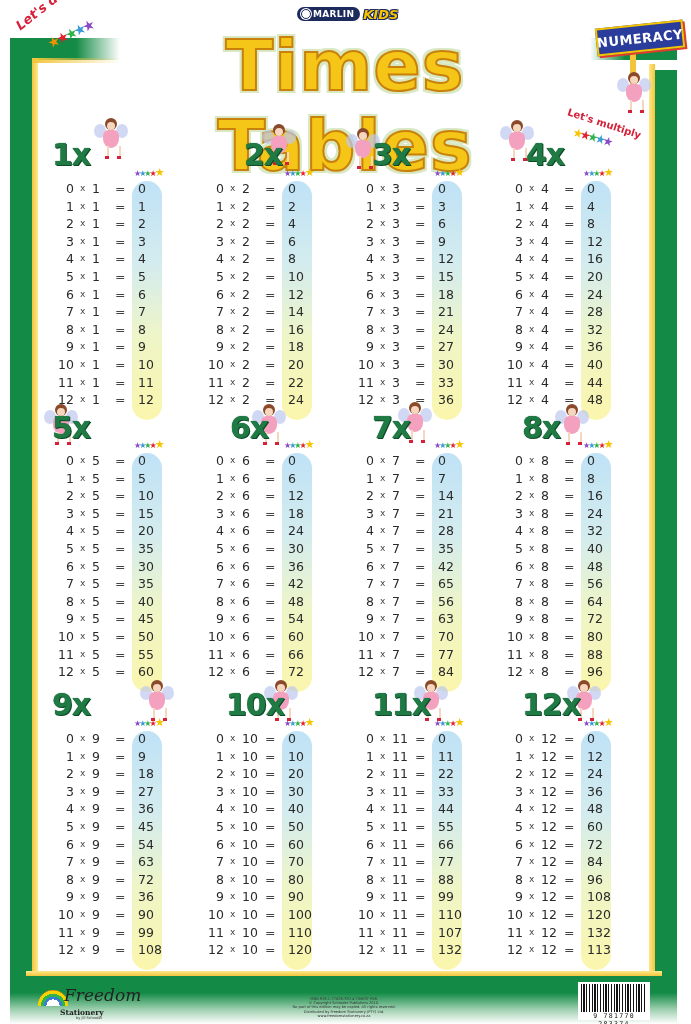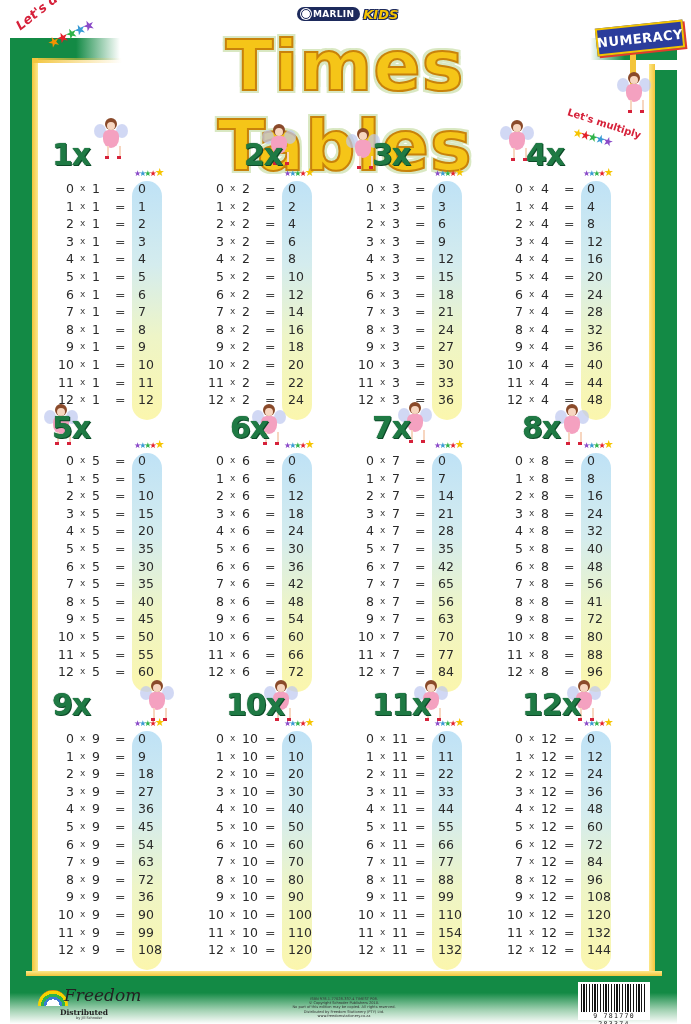--- a/index.html
+++ b/index.html
@@ -906,21 +906,21 @@
           <span class="eq-x" style="left: 529px;">x</span>
           <span class="eq-b" style="left: 541px;">8</span>
           <span class="eq-eq" style="left: 564px;">=</span>
           <span class="eq-r" style="left: 587px;">56</span>
         </div>
         <div class="eq-row" style="top: 592.8px; left: 0px;">
           <span class="eq-a" style="left: 501px;">8</span>
           <span class="eq-x" style="left: 529px;">x</span>
           <span class="eq-b" style="left: 541px;">8</span>
           <span class="eq-eq" style="left: 564px;">=</span>
-          <span class="eq-r" style="left: 587px;">41</span>
+          <span class="eq-r" style="left: 587px;">64</span>
         </div>
         <div class="eq-row" style="top: 610.4px; left: 0px;">
           <span class="eq-a" style="left: 501px;">9</span>
           <span class="eq-x" style="left: 529px;">x</span>
           <span class="eq-b" style="left: 541px;">8</span>
           <span class="eq-eq" style="left: 564px;">=</span>
           <span class="eq-r" style="left: 587px;">72</span>
         </div>
         <div class="eq-row" style="top: 628px; left: 0px;">
           <span class="eq-a" style="left: 501px;">10</span>
@@ -1242,21 +1242,21 @@
           <span class="eq-x" style="left: 380px;">x</span>
           <span class="eq-b" style="left: 392px;">11</span>
           <span class="eq-eq" style="left: 415px;">=</span>
           <span class="eq-r" style="left: 438px;">110</span>
         </div>
         <div class="eq-row" style="top: 923.6px; left: 0px;">
           <span class="eq-a" style="left: 352px;">11</span>
           <span class="eq-x" style="left: 380px;">x</span>
           <span class="eq-b" style="left: 392px;">11</span>
           <span class="eq-eq" style="left: 415px;">=</span>
-          <span class="eq-r" style="left: 438px;">154</span>
+          <span class="eq-r" style="left: 438px;">107</span>
         </div>
         <div class="eq-row" style="top: 941.2px; left: 0px;">
           <span class="eq-a" style="left: 352px;">12</span>
           <span class="eq-x" style="left: 380px;">x</span>
           <span class="eq-b" style="left: 392px;">11</span>
           <span class="eq-eq" style="left: 415px;">=</span>
           <span class="eq-r" style="left: 438px;">132</span>
         </div>
       </div>
       <div>
@@ -1354,30 +1354,30 @@
           <span class="eq-x" style="left: 529px;">x</span>
           <span class="eq-b" style="left: 541px;">12</span>
           <span class="eq-eq" style="left: 564px;">=</span>
           <span class="eq-r" style="left: 587px;">132</span>
         </div>
         <div class="eq-row" style="top: 941.2px; left: 0px;">
           <span class="eq-a" style="left: 501px;">12</span>
           <span class="eq-x" style="left: 529px;">x</span>
           <span class="eq-b" style="left: 541px;">12</span>
           <span class="eq-eq" style="left: 564px;">=</span>
-          <span class="eq-r" style="left: 587px;">144</span>
+          <span class="eq-r" style="left: 587px;">113</span>
         </div>
       </div>
     </div>
 
   <div class="publisher">
     <div class="rainbow"></div>
     <span class="pub-name">Freedom</span>
   </div>
-  <div class="pub-sub">Distributed</div>
+  <div class="pub-sub">Stationery</div>
   <div class="pub-tiny">by Jill Schroder</div>
 
   <div class="copyright">
     <div>ISBN 978-1-77028-337-4   TIMEST P08.</div>
     <div>© Copyright Schroder Publishers 2010.</div>
     <div>No part of this edition may be copied. All rights reserved.</div>
     <div>Distributed by Freedom Stationery (PTY) Ltd.</div>
     <div>www.freedomstationery.co.za</div>
   </div>
 

